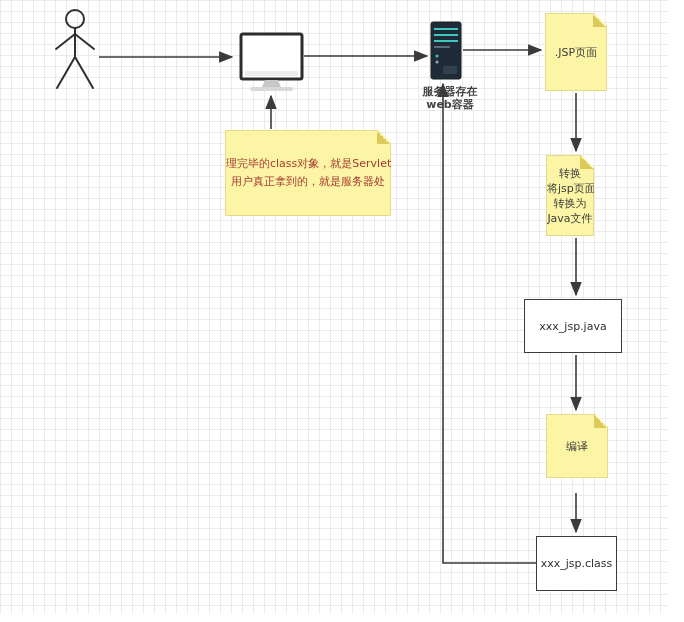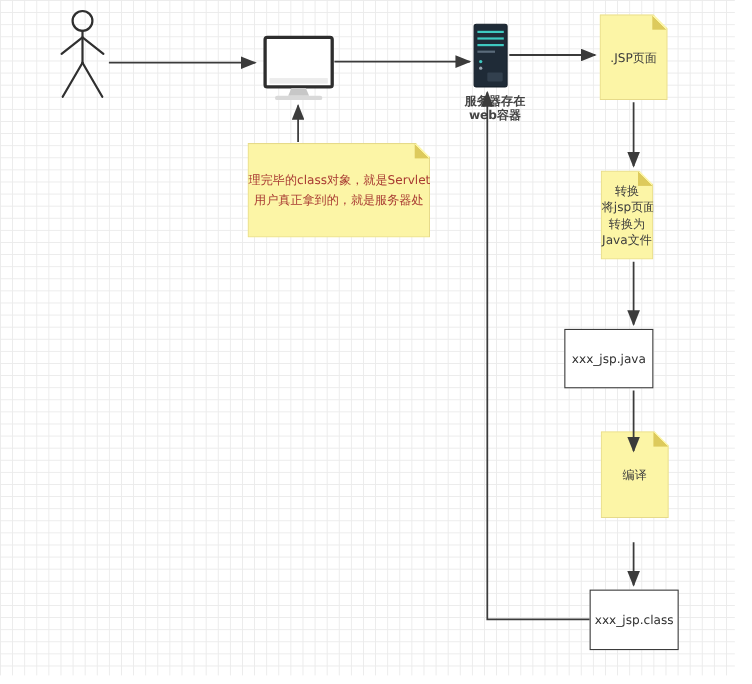--- a/index.html
+++ b/index.html
@@ -66,25 +66,25 @@
     <div class="nline">.JSP页面</div>
   </div>
 
   <div class="note" style="left:546px; top:155px; width:48px; height:81px;">
     <div class="nline">转换</div>
     <div class="nline">将jsp页面</div>
     <div class="nline">转换为</div>
     <div class="nline">Java文件</div>
   </div>
 
-  <div class="box" style="left:513px; top:299px; width:81px; height:54px;">
+  <div class="box" style="left:524px; top:299px; width:98px; height:54px;">
     <span>xxx_jsp.java</span>
   </div>
 
-  <div class="note" style="left:546px; top:392px; width:62px; height:79px;">
+  <div class="note" style="left:546px; top:414px; width:62px; height:64px;">
     <div class="nline">编译</div>
   </div>
 
   <div class="box" style="left:536px; top:536px; width:81px; height:55px;">
     <span>xxx_jsp.class</span>
   </div>
 
   <div class="shape-label" style="left:408px; top:85px; width:84px;">
     <div>服务器存在</div>
     <div>web容器</div>

